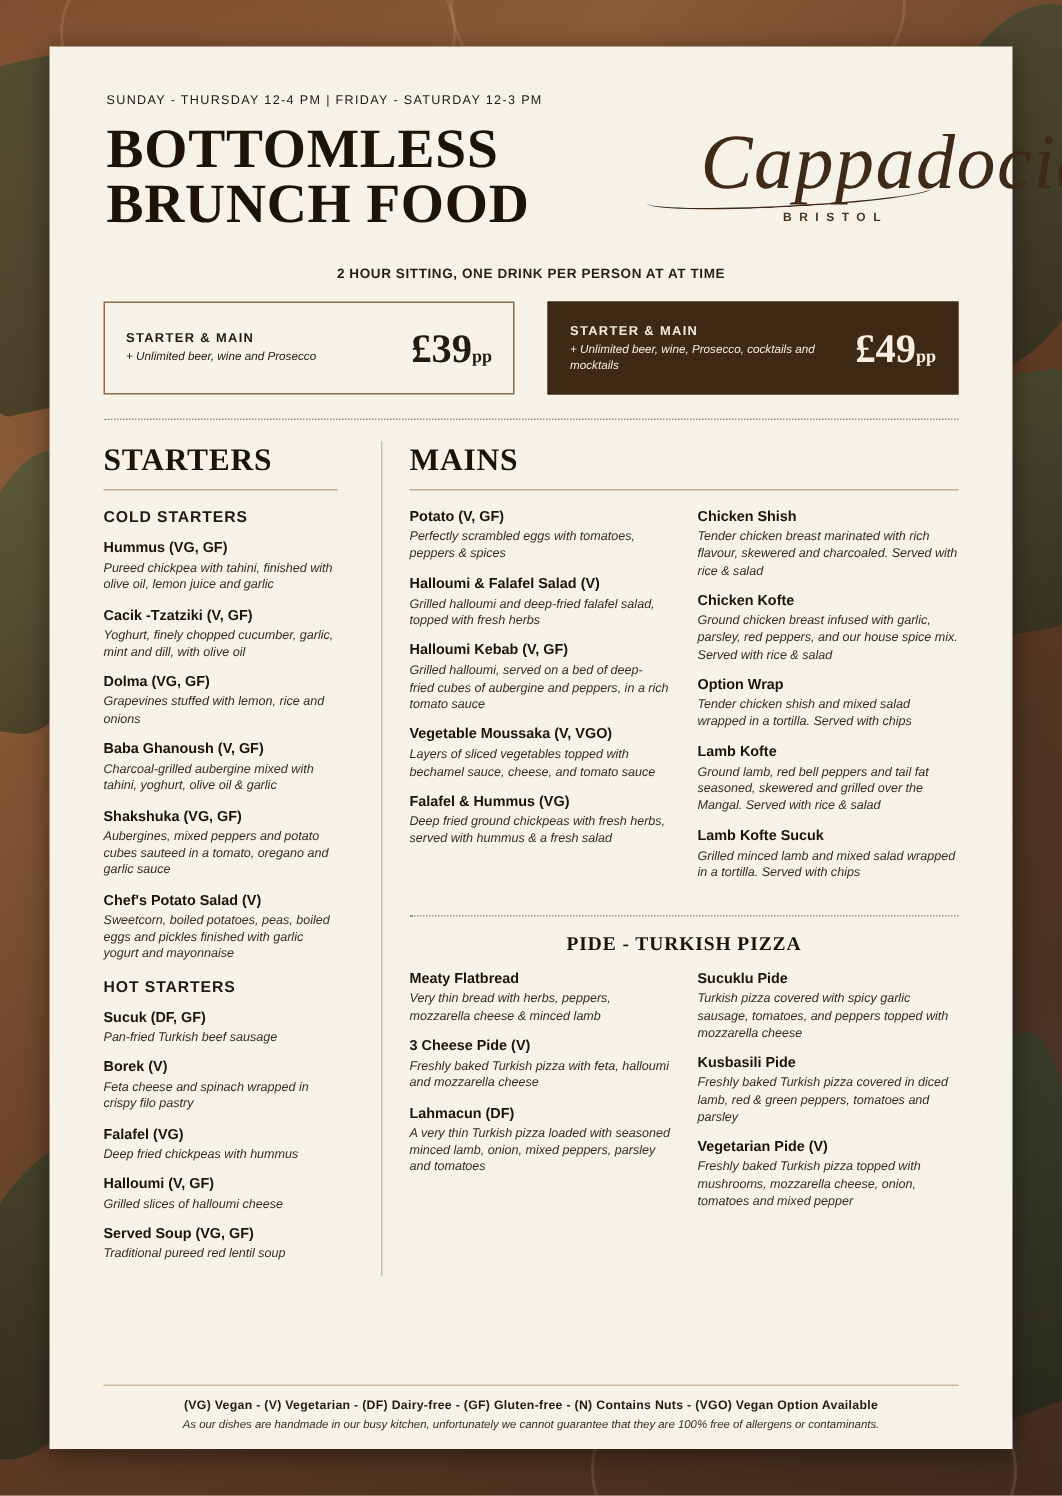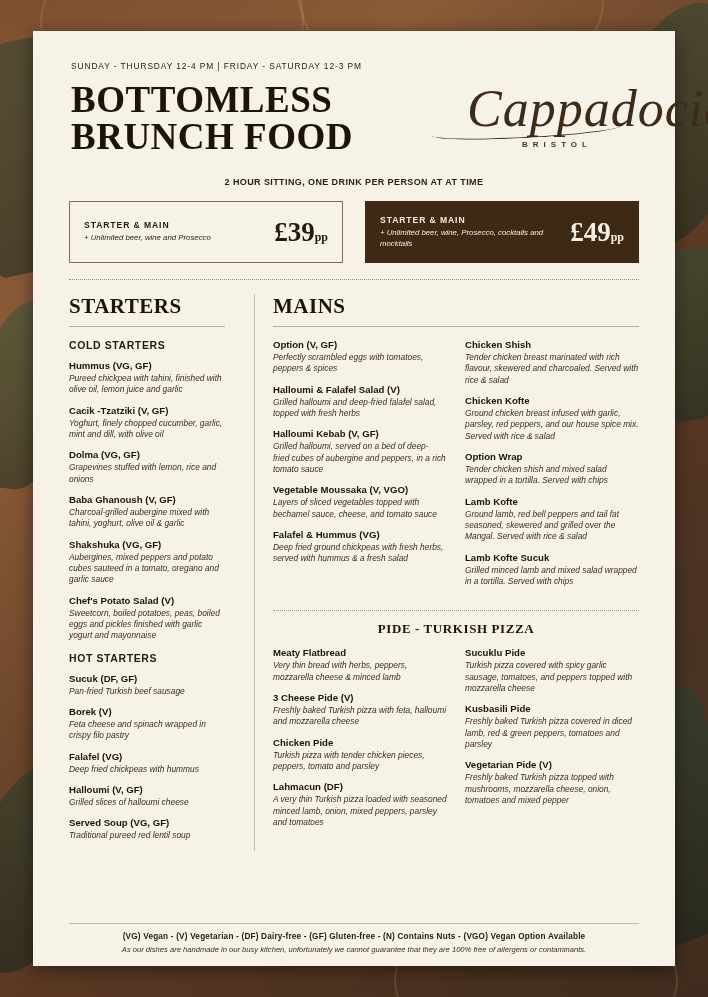--- a/index.html
+++ b/index.html
@@ -380,21 +380,21 @@
           <div class="item-desc">Traditional pureed red lentil soup</div>
         </div>
       </div>
 
       <div class="col-right">
         <div class="sec-title">MAINS</div>
 
         <div class="mains-wrap">
           <div class="mains-col">
             <div class="item">
-              <div class="item-name">Option (V, GF)</div>
+              <div class="item-name">Potato (V, GF)</div>
               <div class="item-desc">Perfectly scrambled eggs with tomatoes, peppers &amp; spices</div>
             </div>
             <div class="item">
               <div class="item-name">Halloumi &amp; Falafel Salad (V)</div>
               <div class="item-desc">Grilled halloumi and deep-fried falafel salad, topped with fresh herbs</div>
             </div>
             <div class="item">
               <div class="item-name">Halloumi Kebab (V, GF)</div>
               <div class="item-desc">Grilled halloumi, served on a bed of deep- fried cubes of aubergine and peppers, in a rich tomato sauce</div>
             </div>
@@ -436,24 +436,20 @@
 
         <div class="mains-wrap">
           <div class="mains-col">
             <div class="item">
               <div class="item-name">Meaty Flatbread</div>
               <div class="item-desc">Very thin bread with herbs, peppers, mozzarella cheese &amp; minced lamb</div>
             </div>
             <div class="item">
               <div class="item-name">3 Cheese Pide (V)</div>
               <div class="item-desc">Freshly baked Turkish pizza with feta, halloumi and mozzarella cheese</div>
-            </div>
-            <div class="item">
-              <div class="item-name">Chicken Pide</div>
-              <div class="item-desc">Turkish pizza with tender chicken pieces, peppers, tomato and parsley</div>
             </div>
             <div class="item">
               <div class="item-name">Lahmacun (DF)</div>
               <div class="item-desc">A very thin Turkish pizza loaded with seasoned minced lamb, onion, mixed peppers, parsley and tomatoes</div>
             </div>
           </div>
           <div class="mains-col">
             <div class="item">
               <div class="item-name">Sucuklu Pide</div>
               <div class="item-desc">Turkish pizza covered with spicy garlic sausage, tomatoes, and peppers topped with mozzarella cheese</div>

